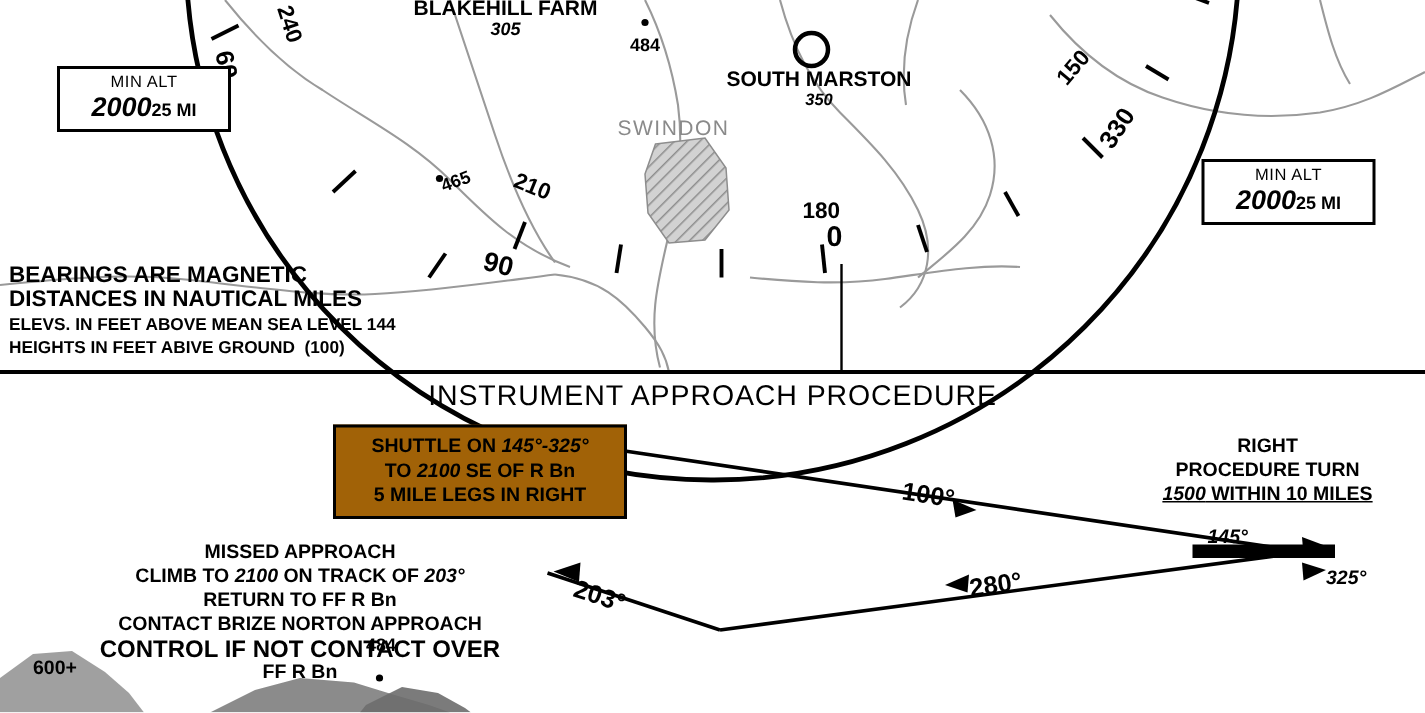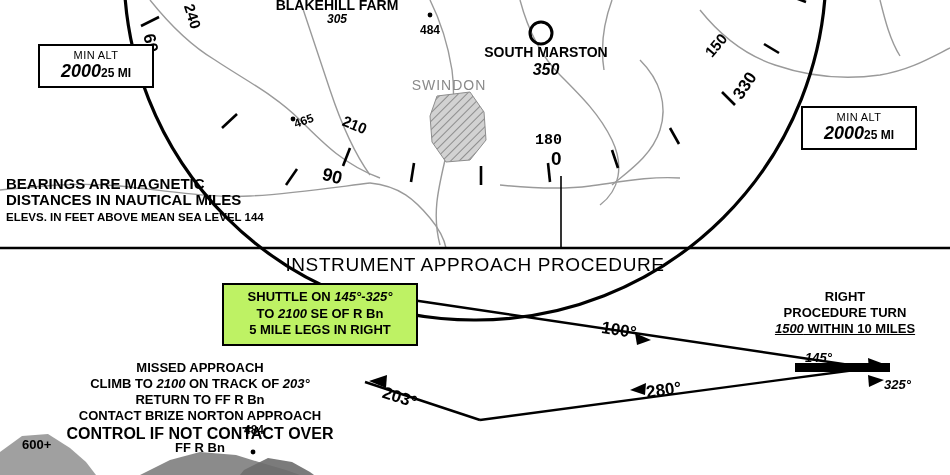--- a/index.html
+++ b/index.html
@@ -52,21 +52,21 @@
     font-style: italic;
   }
   .alt-box .l2 .mi {
     font-size: 12px;
     font-style: normal;
     font-weight: bold;
   }
   .shuttle-box {
     position: absolute;
     border: 2px solid #000;
-    background: #bef264;
+    background: #a16207;
     text-align: center;
     padding: 4px 8px 5px 8px;
     font-size: 13px;
     font-weight: bold;
     line-height: 1.28;
   }
   .rot {
     transform-origin: 0 0;
   }
 </style>
@@ -164,51 +164,52 @@
 
     <g>
       <rect x="795" y="363" width="95" height="9" fill="#000000"></rect>
     </g>
   </svg>
 
   <div class="txt bold ctr" style="left:252px; top:-2px; width:170px; font-size:14px;">BLAKEHILL FARM</div>
   <div class="txt bi ctr" style="left:252px; top:13px; width:170px; font-size:12px;">305</div>
 
   <div class="txt bold ctr" style="left:466px; top:45px; width:160px; font-size:14px;">SOUTH MARSTON</div>
-  <div class="txt bi ctr" style="left:466px; top:61px; width:160px; font-size:16px;">350</div>
+  <div class="txt bi ctr" style="left:466px; top:61px; width:160px; font-size:11px;">350</div>
 
   <div class="txt ctr" style="left:394px; top:78px; width:110px; font-size:14px; color:#8a8a8a; letter-spacing:1px;">SWINDON</div>
 
   <div class="txt bold ctr" style="left:406px; top:24px; width:48px; font-size:12px;">484</div>
   <div class="txt bold ctr rot" style="left:283px; top:122px; width:40px; font-size:12px; transform:rotate(-20deg);">465</div>
   <div class="txt bold ctr" style="left:230px; top:424px; width:48px; font-size:12px;">484</div>
   <div class="txt bold left" style="left:22px; top:438px; font-size:13px;">600+</div>
 
   <div class="txt bold rot" style="left:196px; top:2px; font-size:15px; transform:rotate(72deg);">240</div>
   <div class="txt bold rot" style="left:158px; top:32px; font-size:17px; transform:rotate(78deg);">60</div>
   <div class="txt bold rot" style="left:346px; top:113px; font-size:15px; transform:rotate(22deg);">210</div>
   <div class="txt bold rot" style="left:325px; top:164px; font-size:18px; transform:rotate(14deg);">90</div>
-  <div class="txt bold" style="left:535px; top:133px; font-size:15px;font-family:Liberation Mono, monospace;">180</div>
+  <div class="txt bold" style="left:535px; top:133px; font-size:15px;">180</div>
   <div class="txt bold" style="left:551px; top:148px; font-size:19px;">0</div>
   <div class="txt bold rot" style="left:702px; top:50px; font-size:15px; transform:rotate(-50deg);">150</div>
   <div class="txt bold rot" style="left:729px; top:92px; font-size:17px; transform:rotate(-56deg);">330</div>
 
   <div class="alt-box" style="left:38px; top:44px; width:100px;">
     <div class="l1">MIN ALT</div>
     <div class="l2"><span>2000</span><span class="mi">25 MI</span></div>
   </div>
 
   <div class="alt-box" style="left:801px; top:106px; width:100px;">
     <div class="l1">MIN ALT</div>
     <div class="l2"><span>2000</span><span class="mi">25 MI</span></div>
   </div>
 
   <div class="txt bold left" style="left:6px; top:176px; font-size:15px;">BEARINGS ARE MAGNETIC</div>
   <div class="txt bold left" style="left:6px; top:192px; font-size:15px;">DISTANCES IN NAUTICAL MILES</div>
   <div class="txt bold left" style="left:6px; top:211px; font-size:11.5px;">ELEVS. IN FEET ABOVE MEAN SEA LEVEL 144</div>
+  <div class="txt bold left" style="left:6px; top:226px; font-size:11.5px;">HEIGHTS IN FEET ABIVE GROUND  (100)</div>
 
   <div class="txt ctr" style="left:175px; top:254px; width:600px; font-size:19px; letter-spacing:0.6px;">INSTRUMENT APPROACH PROCEDURE</div>
 
   <div class="shuttle-box" style="left:222px; top:283px; width:176px;">
     <div><span>SHUTTLE ON </span><span class="bi">145°-325°</span></div>
     <div><span>TO </span><span class="bi">2100</span><span> SE OF R Bn</span></div>
     <div>5 MILE LEGS IN RIGHT</div>
   </div>
 
   <div class="txt bold ctr" style="left:740px; top:290px; width:210px; font-size:13px;">RIGHT</div>

